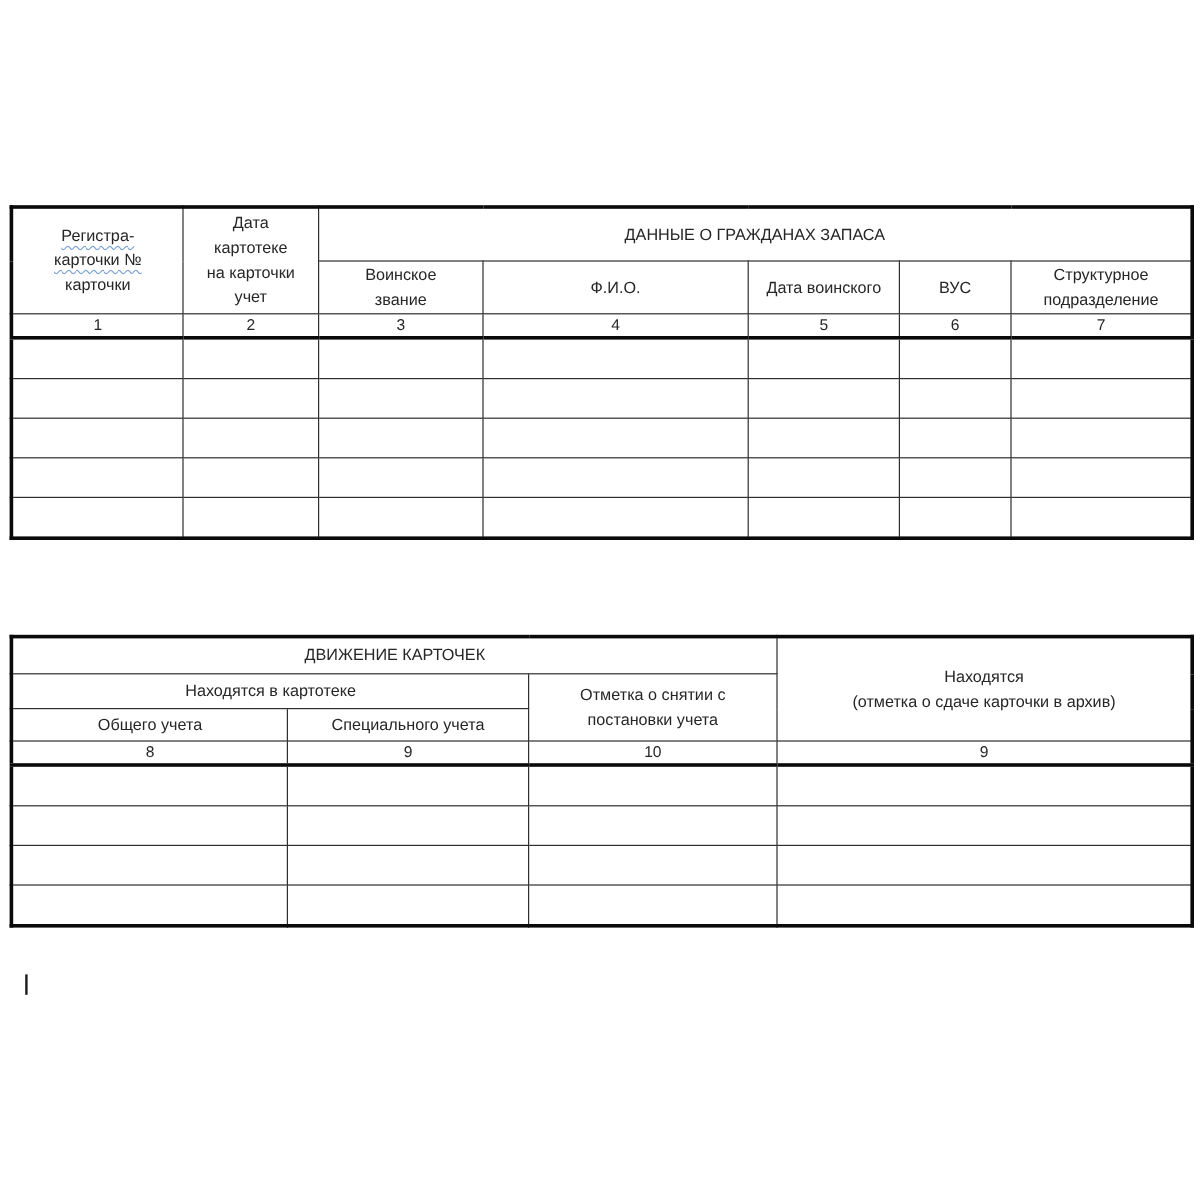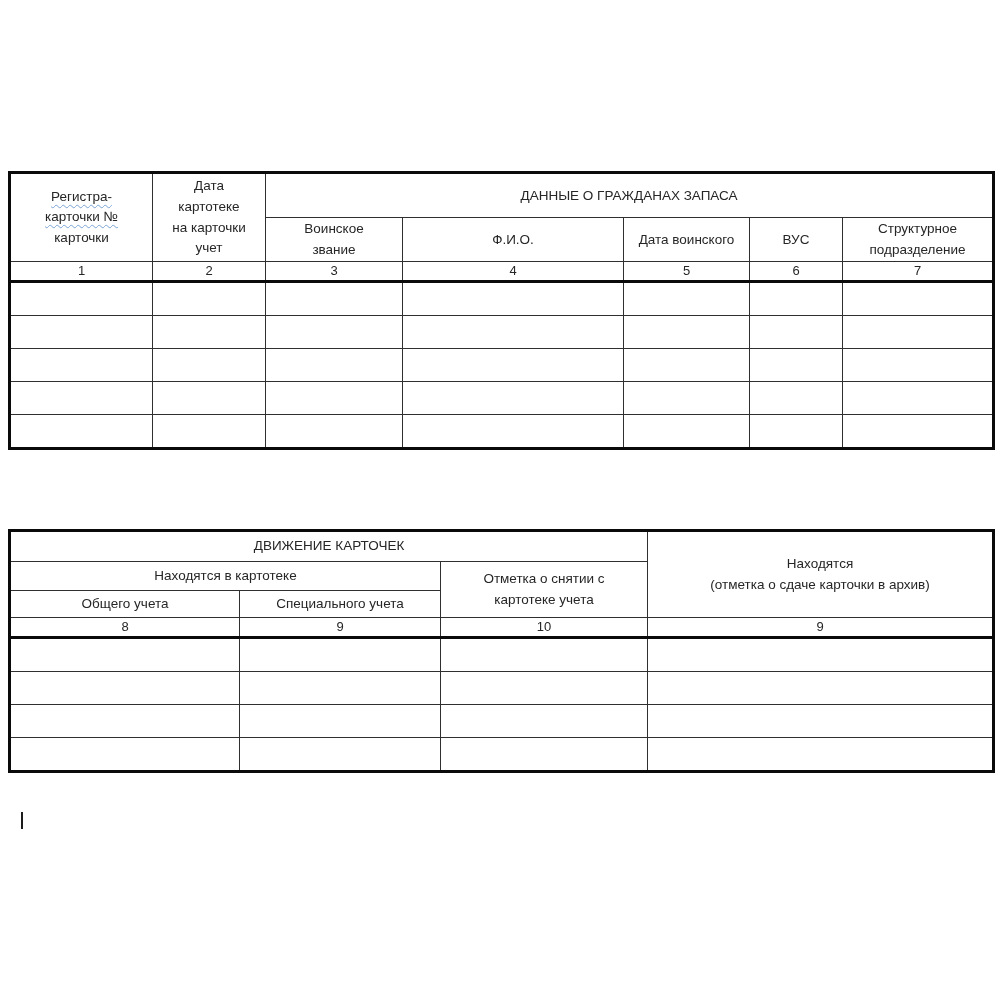--- a/index.html
+++ b/index.html
@@ -171,21 +171,21 @@
       <td colspan="3" style="height:27px">ДВИЖЕНИЕ КАРТОЧЕК</td>
       <td rowspan="3">
         <span class="cell-line">Находятся</span>
         <span class="cell-line">(отметка о сдаче карточки в архив)</span>
       </td>
     </tr>
     <tr>
       <td colspan="2" style="height:26px">Находятся в картотеке</td>
       <td rowspan="2">
         <span class="cell-line">Отметка о снятии с</span>
-        <span class="cell-line">картотеке учета</span>
+        <span class="cell-line">постановки учета</span>
       </td>
     </tr>
     <tr>
       <td style="height:24px">Общего учета</td>
       <td>Специального учета</td>
     </tr>
     <tr class="numbers-row">
       <td>8</td>
       <td>9</td>
       <td>10</td>

